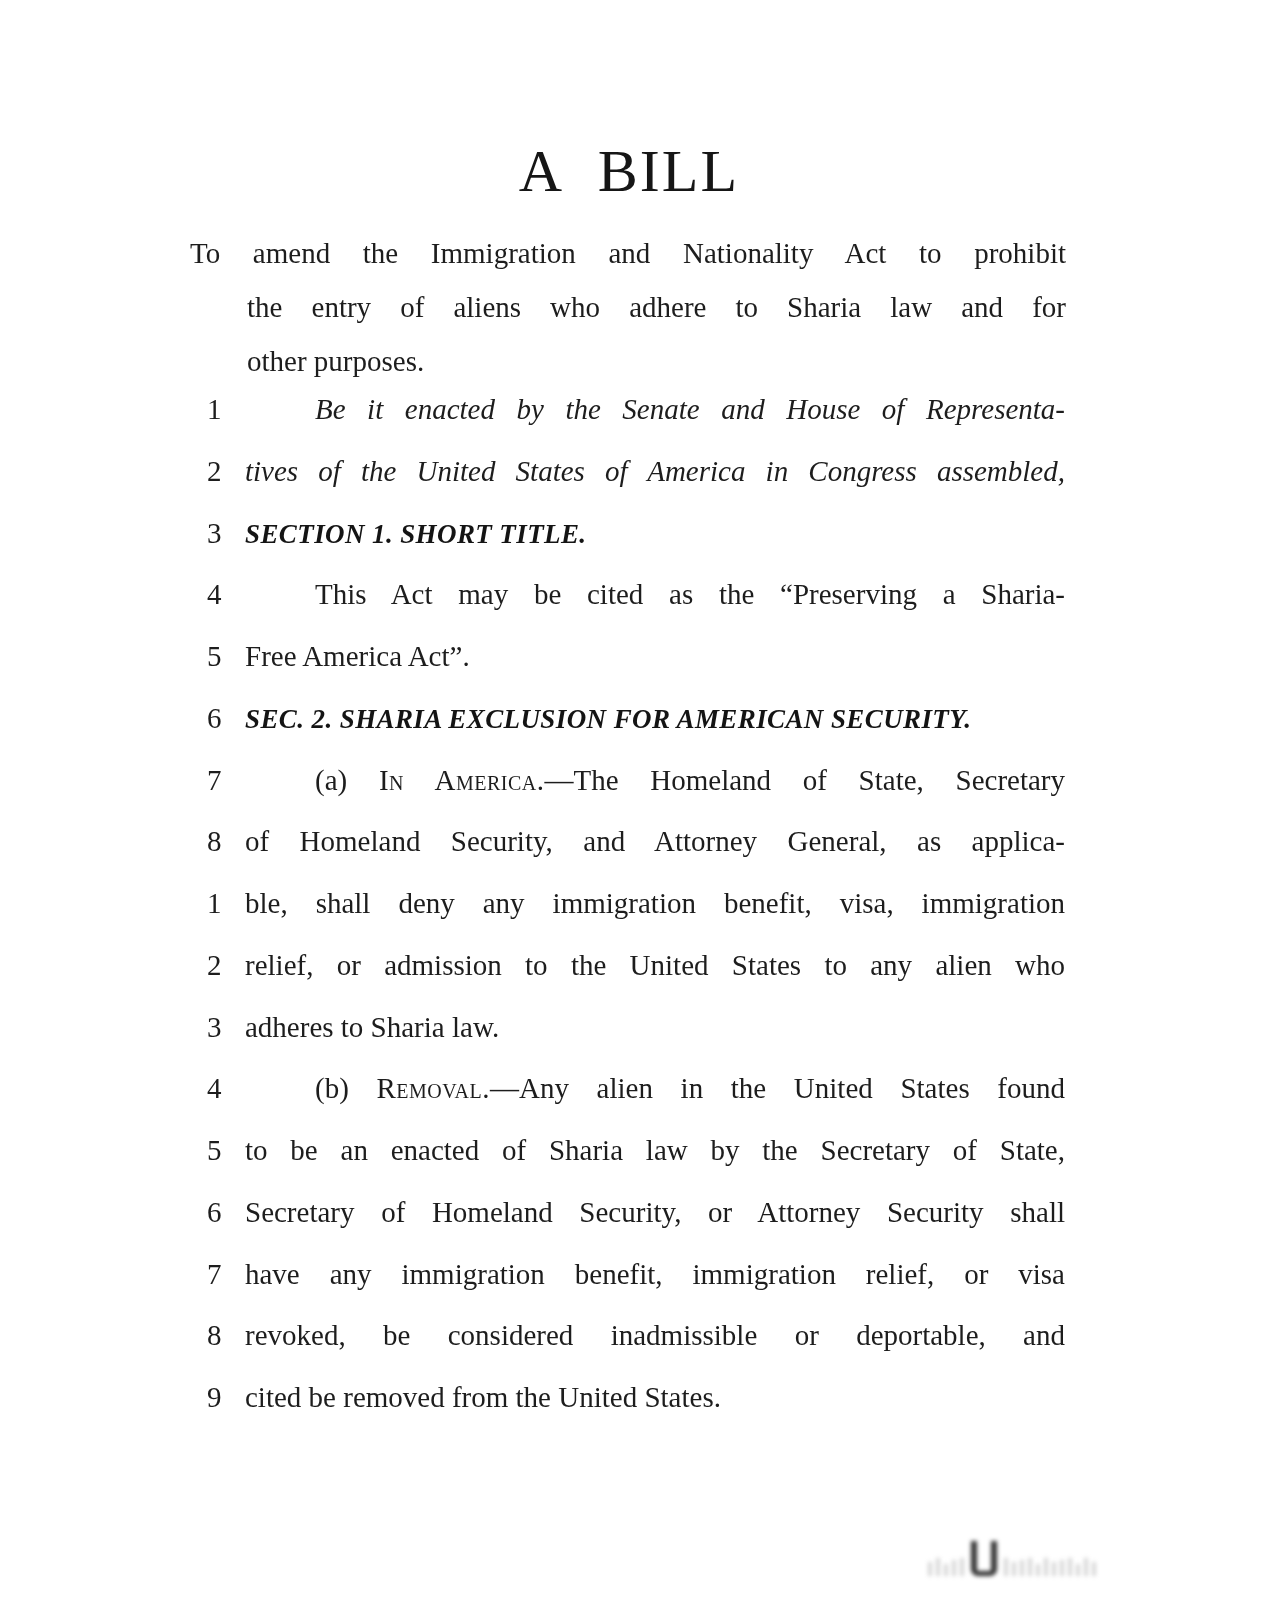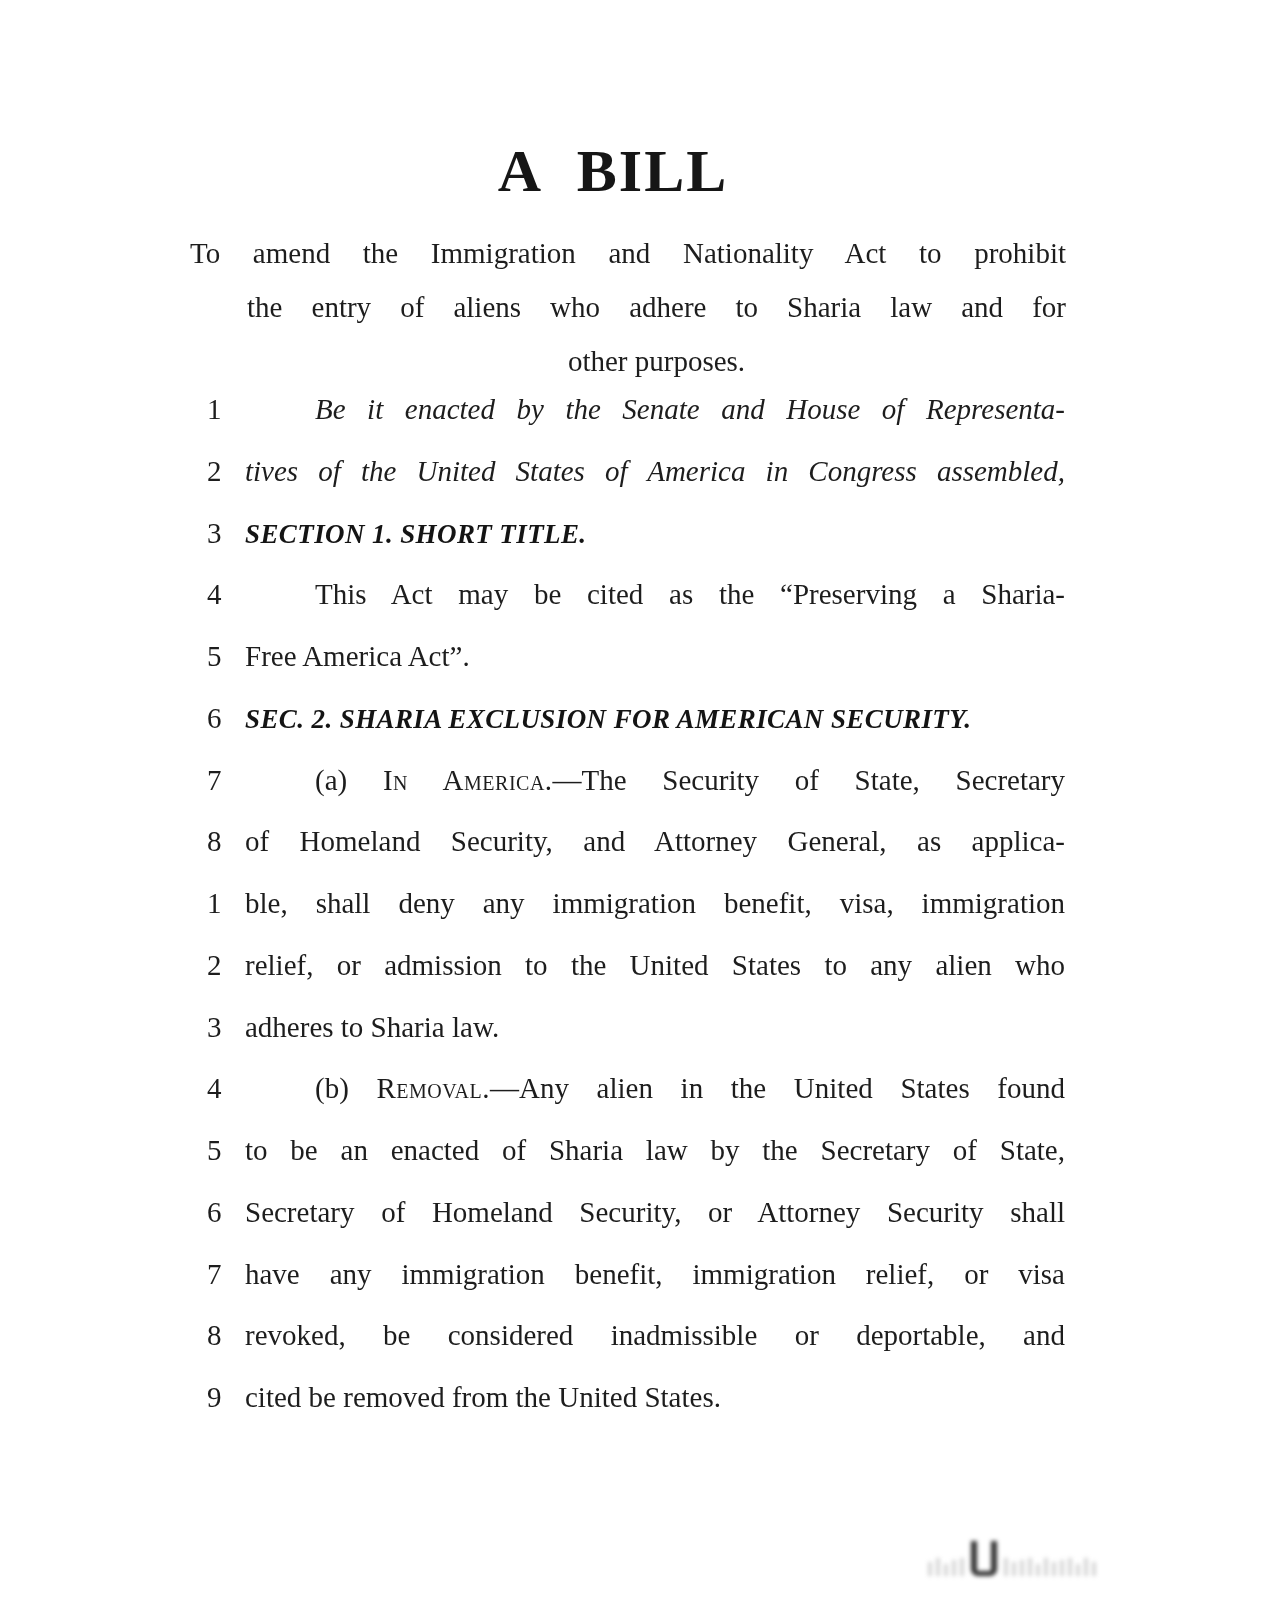--- a/index.html
+++ b/index.html
@@ -12,42 +12,41 @@
     width: 1280px;
     height: 1600px;
     background: #ffffff;
     overflow: hidden;
     font-family: "Liberation Serif", "DejaVu Serif", serif;
     color: #1d1d1d;
   }
   .bill-title {
     position: absolute;
     top: 138px;
-    left: 173px;
+    left: 189px;
     width: 880px;
     margin: 0;
     text-align: center;
     font-size: 60px;
-    font-weight: 700;
+    font-weight: 400;
     letter-spacing: 2px;
     word-spacing: 20px;
     line-height: 66px;
     color: #161616;
   }
   .preamble {
     position: absolute;
     top: 226px;
     left: 190px;
     width: 876px;
     font-size: 29px;
   }
   .preamble-line {
     line-height: 54px;
     white-space: nowrap;
-    text-align: center;
   }
   .preamble-line.justify {
     white-space: normal;
     text-align: justify;
     text-align-last: justify;
   }
   .preamble-line.indent {
     padding-left: 57px;
   }
   .lines {
@@ -163,21 +162,21 @@
       <div class="line">
         <span class="lnum">5</span>
         <span class="ltext normal"><span>Free America Act”.</span></span>
       </div>
       <div class="line">
         <span class="lnum">6</span>
         <span class="ltext bold-heading"><span>SEC. 2. SHARIA EXCLUSION FOR AMERICAN SECURITY.</span></span>
       </div>
       <div class="line">
         <span class="lnum">7</span>
-        <span class="ltext normal indent justify"><span>(a) </span><span class="sc">In America.</span><span>—The Security of State, Secretary</span></span>
+        <span class="ltext normal indent justify"><span>(a) </span><span class="sc">In America.</span><span>—The Homeland of State, Secretary</span></span>
       </div>
       <div class="line">
         <span class="lnum">8</span>
         <span class="ltext normal justify"><span>of Homeland Security, and Attorney General, as applica-</span></span>
       </div>
       <div class="line">
         <span class="lnum">1</span>
         <span class="ltext normal justify"><span>ble, shall deny any immigration benefit, visa, immigration</span></span>
       </div>
       <div class="line">

